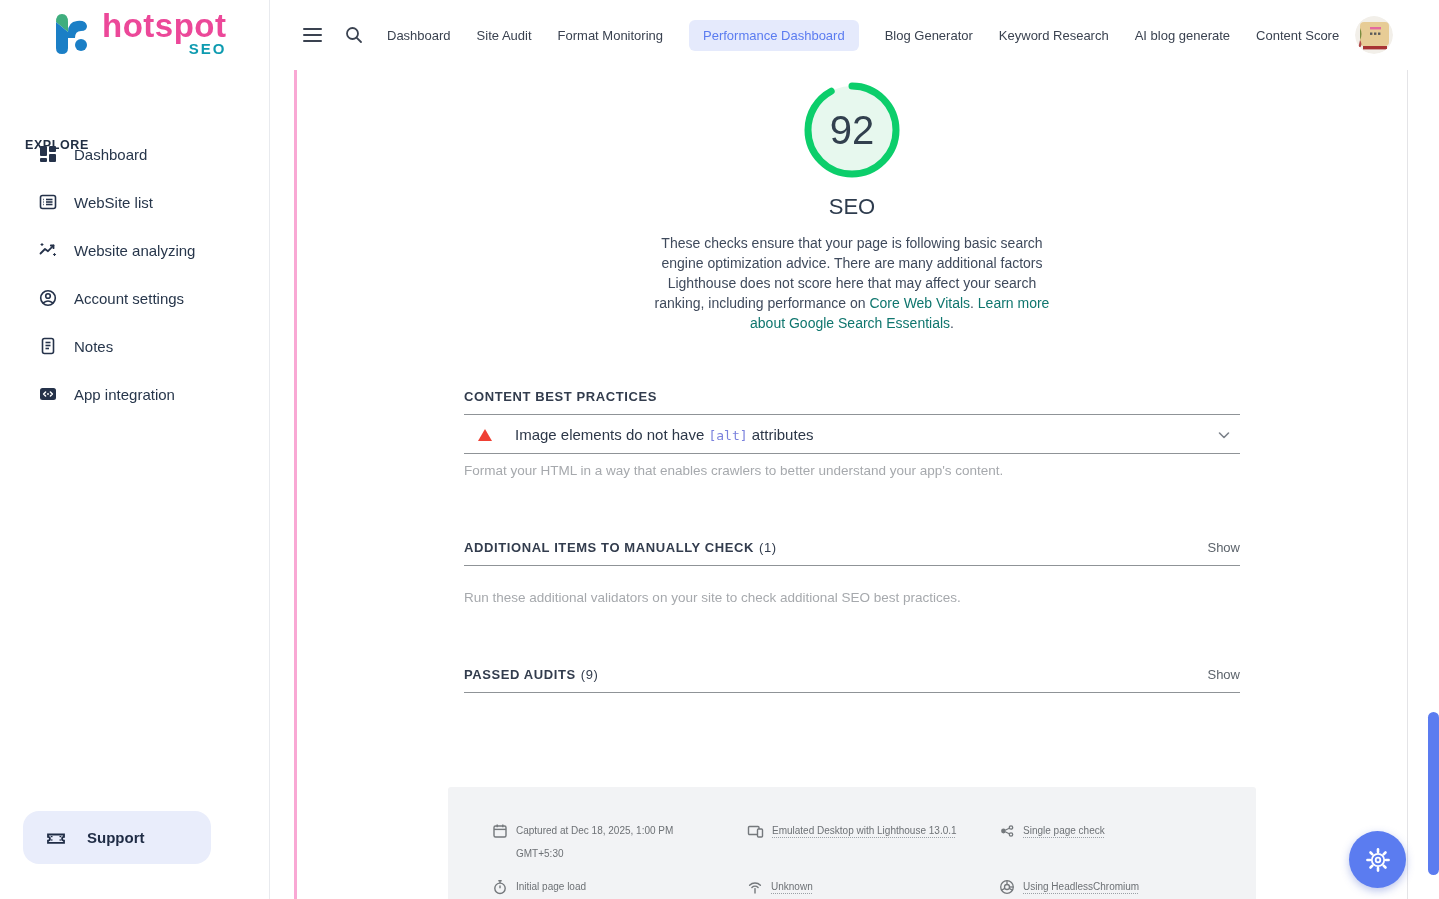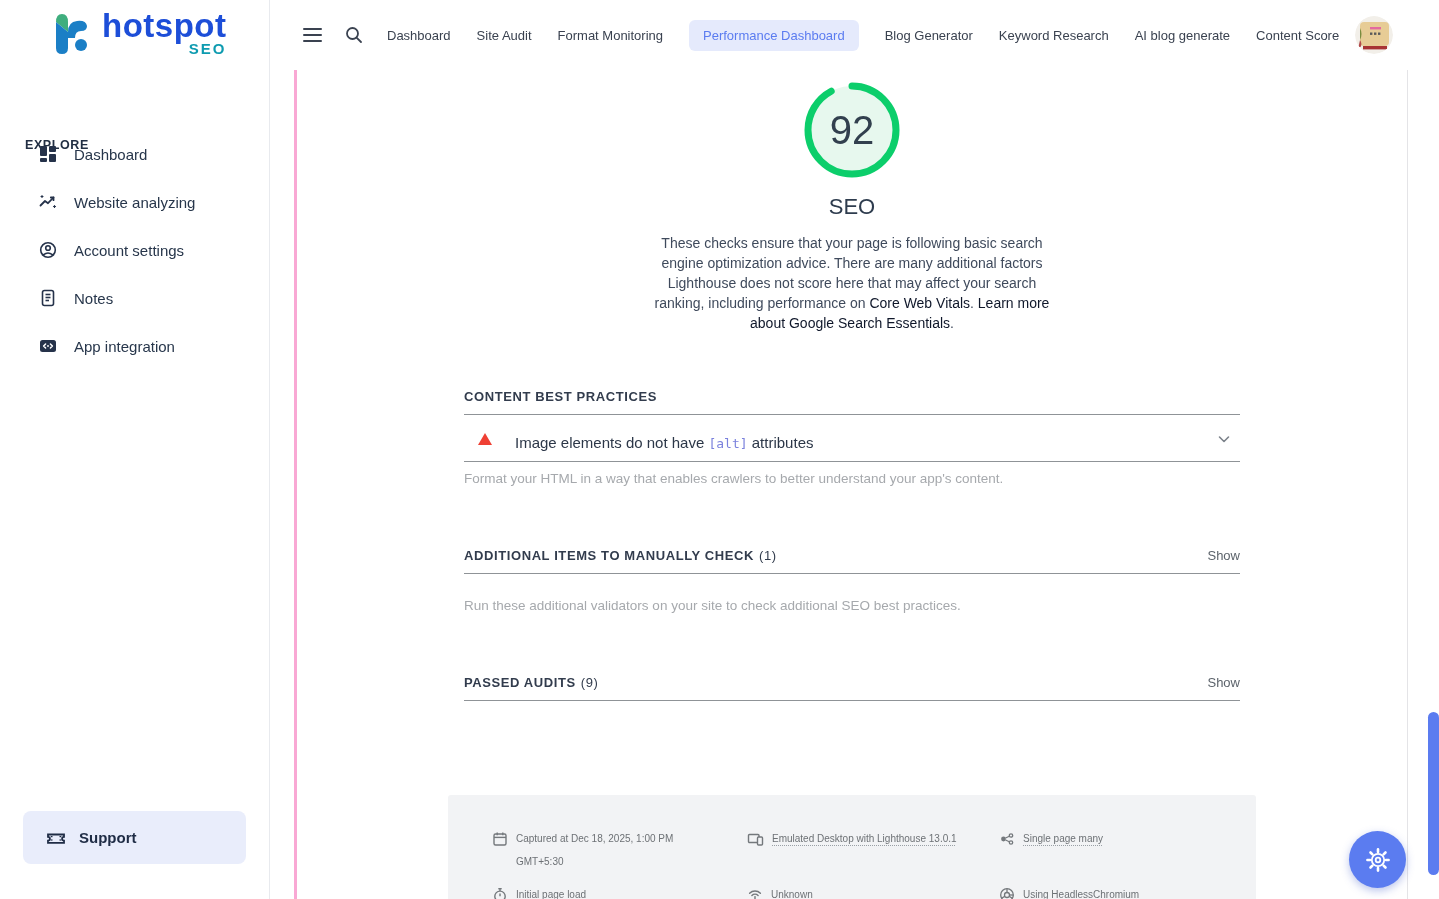--- a/index.html
+++ b/index.html
@@ -5,29 +5,29 @@
   html,body{margin:0;padding:0;}
   body{width:1439px;height:899px;overflow:hidden;background:#fff;
        font-family:"Liberation Sans", sans-serif;position:relative;}
   svg{display:block;}
 
   
   .sidebar{position:absolute;left:0;top:0;width:269px;height:899px;background:#fff;
            border-right:1px solid #e8eaee;}
   .logo{position:absolute;left:50px;top:8px;display:flex;align-items:flex-start;gap:6px;}
   .logo-word{display:flex;flex-direction:column;align-items:flex-end;}
-  .logo-main{font-size:33px;font-weight:700;color:#1d4ed8;letter-spacing:.5px;line-height:36px;}
+  .logo-main{font-size:33px;font-weight:700;color:#ec4899;letter-spacing:.5px;line-height:36px;}
   .logo-sub{font-size:15px;font-weight:800;color:#0e9bb0;letter-spacing:2px;margin-top:-4px;}
   .explore{position:absolute;left:25px;top:106px;font-size:12.5px;font-weight:700;
            color:#222f43;letter-spacing:.6px;margin-top:32px;}
   .side-nav{position:absolute;left:0;top:130px;right:0;}
   .side-item{display:flex;align-items:center;height:48px;padding-left:38px;gap:16px;
              font-size:15px;color:#27364b;cursor:pointer;}
-  .support-btn{position:absolute;left:23px;top:811px;width:223px;height:53px;border-radius:8px;
-               background:#e9edfb;display:flex;align-items:center;gap:12px;padding-left:22px;
+  .support-btn{position:absolute;left:23px;top:811px;width:188px;height:53px;border-radius:16px;
+               background:#e9edfb;display:flex;align-items:center;gap:20px;padding-left:22px;
                box-sizing:border-box;font-size:15px;font-weight:700;color:#1f2c45;cursor:pointer;}
 
   
   .topnav{position:absolute;left:270px;top:0;width:1169px;height:70px;background:#fff;
           display:flex;align-items:center;}
   .burger{margin-left:33px;cursor:pointer;}
   .searchbtn{margin-left:23px;cursor:pointer;}
   .nav-links{display:flex;align-items:center;margin-left:24px;gap:26px;}
   .nav-link{font-size:13px;color:#3a4250;cursor:pointer;white-space:nowrap;padding:8px 0;}
   .nav-link.active{background:#e5eafc;color:#5b7cf0;padding:8px 14px;border-radius:6px;}
@@ -38,32 +38,32 @@
   .report{position:absolute;left:294px;top:70px;width:1110px;height:829px;background:#fff;
           border-left:3px solid #f9a8d4;border-right:1px solid #e4e4e7;overflow:hidden;box-sizing:content-box;}
   .report-inner{width:776px;margin:0 auto;}
   .score-block{text-align:center;padding-top:8px;}
   .gauge{margin:0 auto;}
   .gauge .ring-bg{fill:#e7f8ee;}
   .gauge .ring-fg{fill:none;stroke:#0cce6b;stroke-width:7;stroke-linecap:round;}
   .score-num{font-size:40px;fill:#32404e;font-family:"Liberation Sans",sans-serif;}
   .seo-label{margin:12px 0 0;font-size:22px;font-weight:500;color:#2e3c4e;}
   .desc{width:404px;margin:13px auto 0;font-size:14px;line-height:20px;color:#3f4a5c;text-align:center;}
-  .desc a{color:#0f172a;text-decoration:none;cursor:pointer;}
+  .desc a{color:#0f766e;text-decoration:none;cursor:pointer;}
 
   .sec-head{margin-top:56px;display:flex;justify-content:space-between;align-items:flex-end;}
   .sec-title{font-size:13px;font-weight:700;color:#323c4d;letter-spacing:.6px;}
   .sec-count{font-weight:400;margin-left:5px;}
   .show-btn{font-size:13px;color:#5c636b;cursor:pointer;}
   .rule{border:none;border-top:1px solid #8f9397;margin:10px 0 0;}
 
   .audit-row{display:flex;align-items:center;padding:11px 2px 10px;cursor:pointer;}
   .tri{width:0;height:0;border-left:7px solid transparent;border-right:7px solid transparent;
        border-bottom:12px solid #ef4034;margin-left:12px;}
-  .audit-text{margin-left:23px;font-size:15px;color:#2c3748;margin-top:8px;}
+  .audit-text{margin-left:23px;font-size:15px;color:#2c3748;}
   .code{font-family:"DejaVu Sans Mono",monospace;font-size:13px;color:#7b82dd;}
   .chev{margin-left:auto;margin-right:6px;}
   .helper{margin-top:9px;font-size:13.5px;color:#a6a9ad;}
 
   .meta-box{width:808px;margin:94px auto 0;height:180px;background:#f2f3f5;border-radius:3px;
             box-sizing:border-box;padding:32px 0 0 44px;display:grid;
             grid-template-columns:255px 252px 1fr;grid-template-rows:48px auto;row-gap:8px;}
   .meta-item{display:flex;gap:8px;font-size:10px;color:#6d7175;line-height:23px;align-items:flex-start;}
   .meta-item svg{flex:none;margin-top:4px;}
   .meta-text{max-width:195px;}
@@ -103,20 +103,34 @@
     <div class="side-item">
       <span>
         <svg width="20" height="20" viewBox="0 0 20 20" fill="#25324a">
           <rect x="2" y="2" width="7" height="10" rx="1"></rect>
             <rect x="11" y="2" width="7" height="6" rx="1"></rect>
           <rect x="11" y="10" width="7" height="8" rx="1"></rect>
             <rect x="2" y="14" width="7" height="4" rx="1"></rect>
         </svg>
       </span>
       <span>Dashboard</span>
+    </div>
+    <div class="side-item">
+      <span>
+        <svg width="20" height="20" viewBox="0 0 20 20" fill="none" stroke="#25324a" stroke-width="1.6">
+          <rect x="2.5" y="3.5" width="15" height="13" rx="2"></rect>
+          <line x1="8" y1="7.5" x2="14.5" y2="7.5"></line>
+            <line x1="8" y1="10" x2="14.5" y2="10"></line>
+            <line x1="8" y1="12.5" x2="14.5" y2="12.5"></line>
+          <line x1="5.3" y1="7.5" x2="6" y2="7.5"></line>
+            <line x1="5.3" y1="10" x2="6" y2="10"></line>
+            <line x1="5.3" y1="12.5" x2="6" y2="12.5"></line>
+        </svg>
+      </span>
+      <span>WebSite list</span>
     </div>
     <div class="side-item">
       <span>
         <svg width="20" height="20" viewBox="0 0 20 20" fill="none" stroke="#25324a" stroke-width="1.8" stroke-linecap="round" stroke-linejoin="round">
           <path d="M2.5 13.5 L7 9 L10 11.2 L15.5 5.5"></path>
           <path d="M12.8 5.5 H15.5 V8.2"></path>
           <path d="M4 3.5 v2 M3 4.5 h2" stroke-width="1.2"></path>
           <path d="M16.5 13.5 v2 M15.5 14.5 h2" stroke-width="1.2"></path>
         </svg>
       </span>
@@ -277,21 +291,21 @@
       <span class="meta-text u">Emulated Desktop with Lighthouse 13.0.1</span>
     </div>
     <div class="meta-item">
       <svg width="16" height="16" viewBox="0 0 16 16">
         <circle cx="4.5" cy="8" r="2.4" fill="#74787c"></circle>
         <circle cx="12" cy="4.5" r="1.7" fill="none" stroke="#74787c" stroke-width="1.3"></circle>
         <circle cx="12" cy="11.5" r="1.7" fill="none" stroke="#74787c" stroke-width="1.3"></circle>
         <line x1="6.6" y1="7" x2="10.3" y2="5.2" stroke="#74787c" stroke-width="1.2"></line>
         <line x1="6.6" y1="9" x2="10.3" y2="10.8" stroke="#74787c" stroke-width="1.2"></line>
       </svg>
-      <span class="meta-text u w3">Single page many</span>
+      <span class="meta-text u w3">Single page check</span>
     </div>
     <div class="meta-item">
       <svg width="16" height="16" viewBox="0 0 16 16" fill="none" stroke="#74787c" stroke-width="1.4">
         <circle cx="8" cy="9.3" r="5.2"></circle>
           <line x1="6.3" y1="1.7" x2="9.7" y2="1.7"></line>
           <line x1="8" y1="1.9" x2="8" y2="4"></line>
           <line x1="8" y1="9.3" x2="8" y2="6.4"></line>
       </svg>
       <span class="meta-text w1">Initial page load</span>
     </div>

